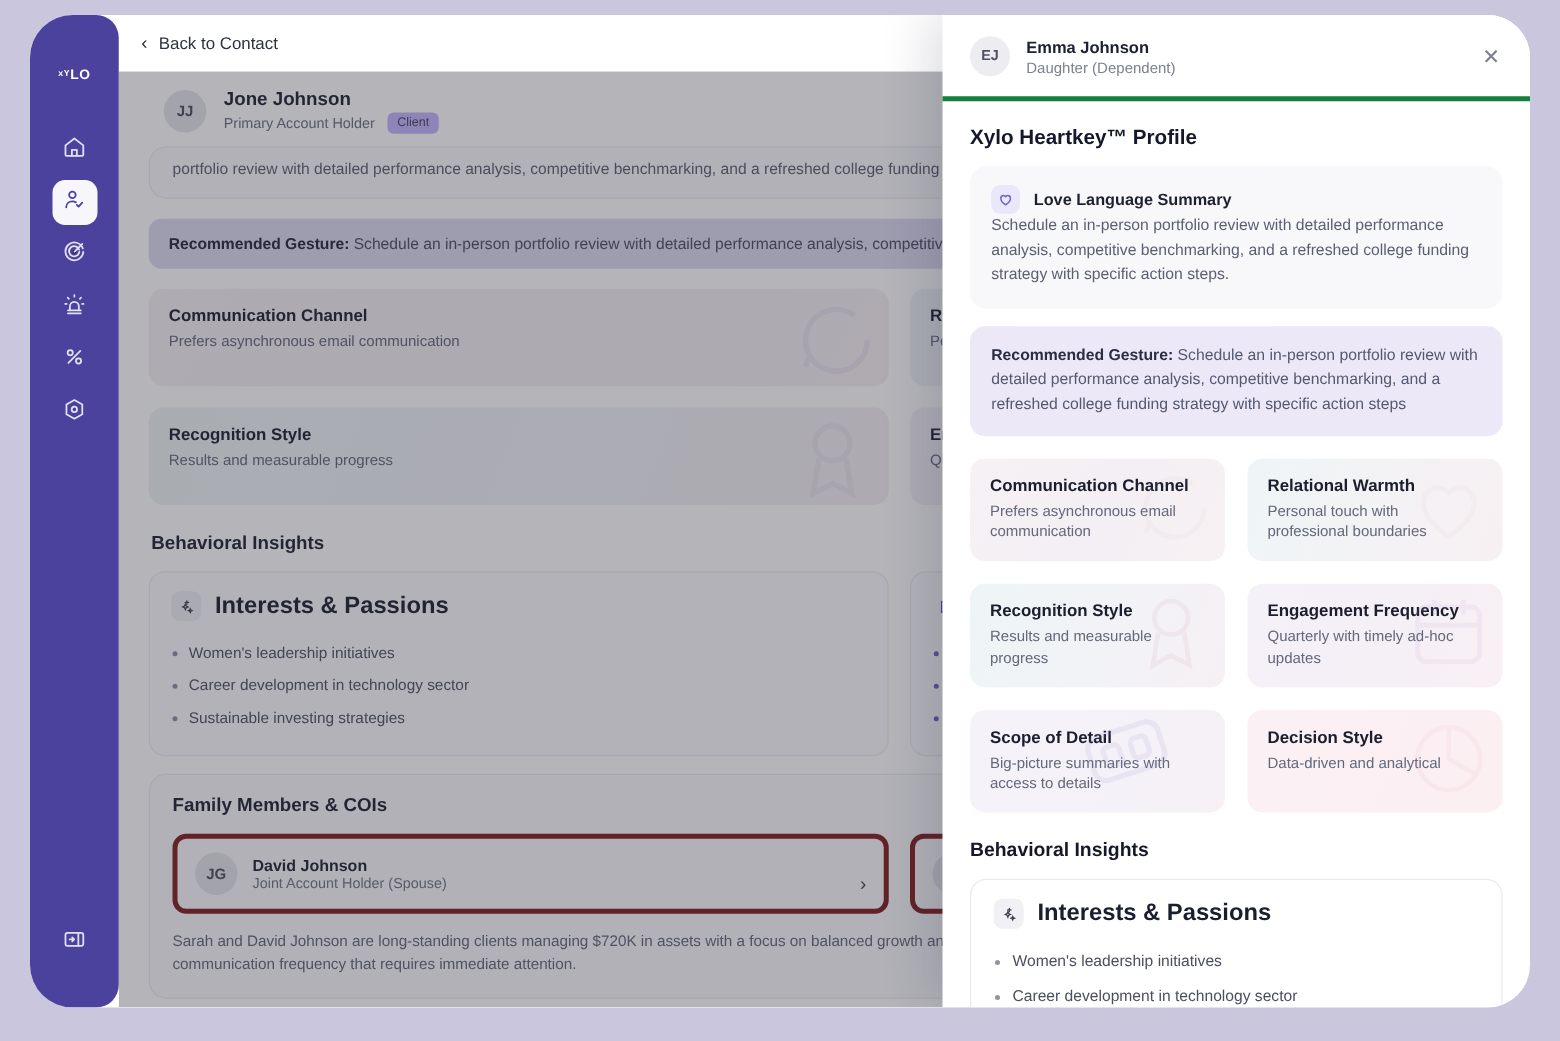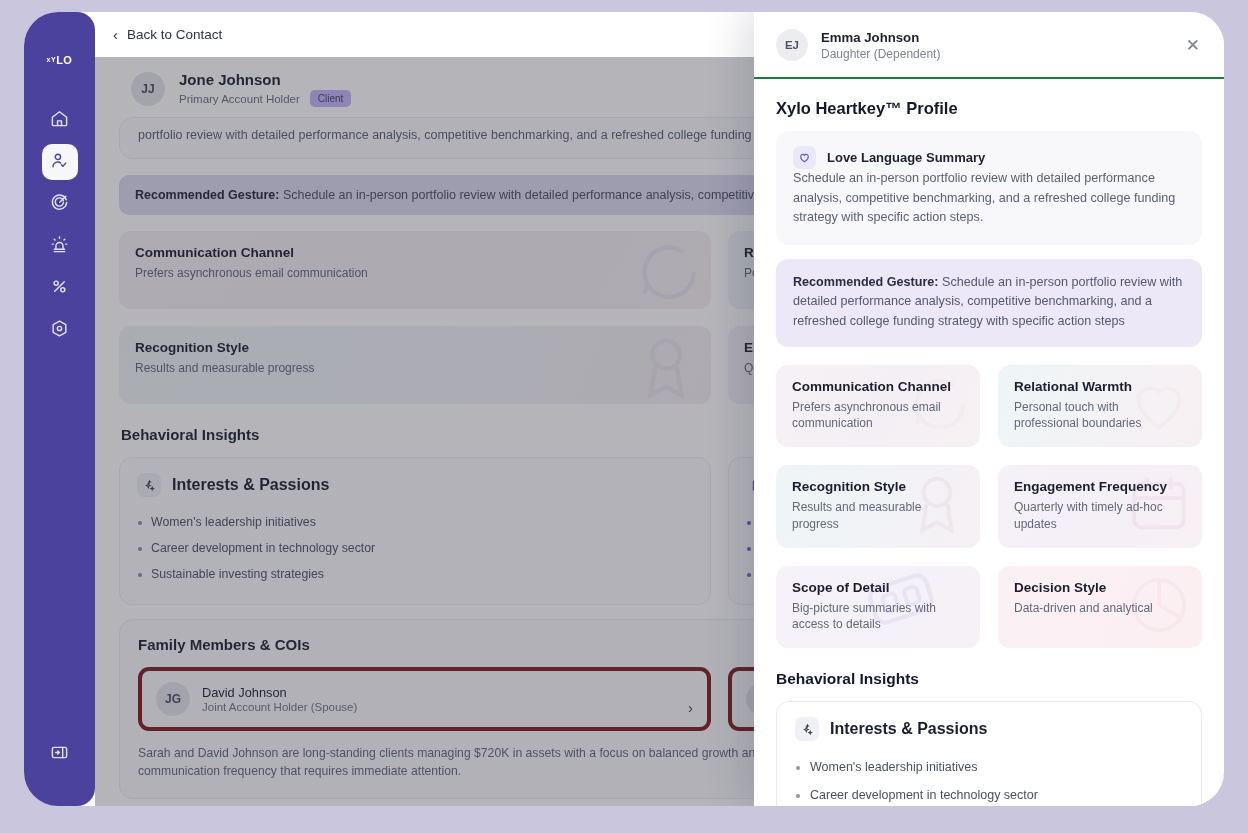--- a/index.html
+++ b/index.html
@@ -138,56 +138,56 @@
 
   .insight {
     background: #fcfcfd; border: 1px solid #ededf1; border-radius: 13px;
     padding: 15px 17px 17px;
   }
   .insight-head { display: flex; align-items: center; gap: 11px; margin-bottom: 12px; }
   .insight-badge {
     width: 24px; height: 24px; border-radius: 7px; background: #f0f0f5;
     display: flex; align-items: center; justify-content: center;
   }
-  .insight-title { font-size: 16px; font-weight: 700; color: #1b1e2e; }
+  .insight-title { font-size: 19px; font-weight: 700; color: #1b1e2e; }
   .insight li {
     list-style: none; font-size: 12.3px; color: #4e5264;
     padding: 6px 0 6px 14px; position: relative; white-space: nowrap;
   }
   .insight li::before {
     content: ""; position: absolute; left: 1px; top: 12px;
     width: 4px; height: 4px; border-radius: 50%; background: #8b8fa4;
   }
   .insight.purple li::before { background: #6b5fd0; }
 
   .fam-card {
     background: #fbfbfc; border: 1px solid #ececf0; border-radius: 14px;
     padding: 16px 18px 18px; margin-top: 14px;
   }
   .fam-row {
     display: flex; align-items: flex-end; justify-content: space-between;
     border: 4px solid #7f1d1d; border-radius: 11px; padding: 11px 14px;
   }
   .fam-left { display: flex; align-items: center; gap: 12px; }
-  .fam-name { font-size: 12.8px; font-weight: 400; color: #1d2030; }
+  .fam-name { font-size: 12.8px; font-weight: 700; color: #1d2030; }
   .fam-role { font-size: 11.5px; color: #707484; margin-top: 1px; }
   .fam-chev { color: #3a3d4d; font-size: 15px; }
   .fam-note { font-size: 12.2px; color: #63677a; line-height: 1.45; margin-top: 14px; }
 
   
   .panel {
     position: absolute; right: 0; top: 0; bottom: 0;
     width: 470px; background: #fff; z-index: 6;
     display: flex; flex-direction: column;
     box-shadow: -14px 0 34px rgba(30,28,60,.13);
   }
   .panel-head {
     display: flex; align-items: center; justify-content: space-between;
     padding: 17px 20px 16px 22px;
-    border-bottom: 2px solid #15803d;
+    border-bottom: 4px solid #15803d;
   }
   .panel-person { display: flex; align-items: center; gap: 13px; }
   .panel-av {
     width: 32px; height: 32px; border-radius: 50%;
     background: #edecf0; color: #4e5161;
     font-size: 11.5px; font-weight: 600;
     display: flex; align-items: center; justify-content: center;
   }
   .panel-name { font-size: 13.2px; font-weight: 700; color: #1d2030; }
   .panel-role { font-size: 12px; color: #7d8191; margin-top: 2px; }

